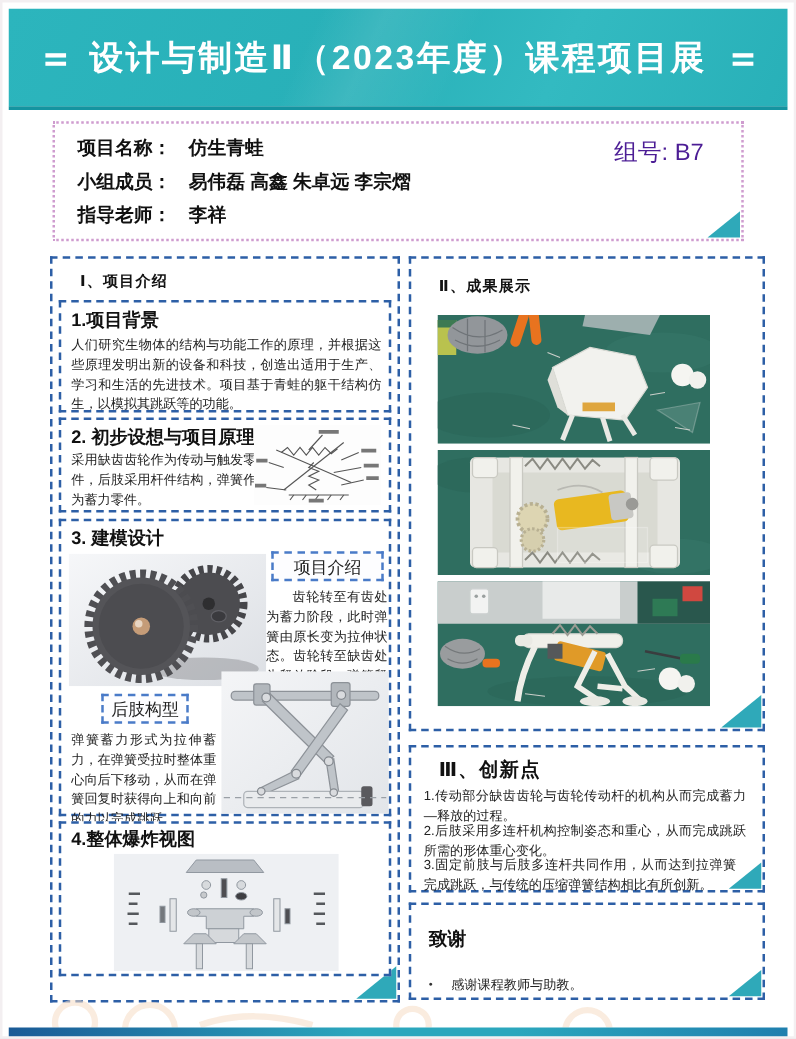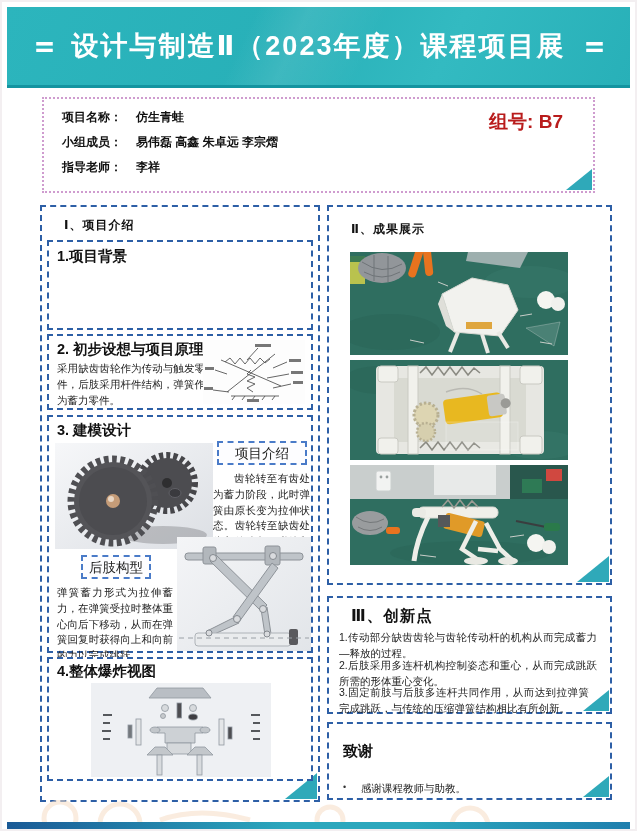--- a/index.html
+++ b/index.html
@@ -10,23 +10,23 @@
           background:linear-gradient(115deg,#2cb5bd 0%,#28b0b8 45%,#33bac1 70%,#28b0b8 100%);
           border-bottom:3px solid #1494a0;display:flex;align-items:center;justify-content:center;gap:14px;
           color:#fff;}
   .banner::after{content:"";position:absolute;inset:0;
           background:linear-gradient(115deg,transparent 38%,rgba(255,255,255,.10) 46%,transparent 58%);}
   .banner-title{font-size:27px;font-weight:bold;letter-spacing:2px;white-space:nowrap;}
   .banner-eq{font-size:30px;font-weight:900;transform:scaleY(1.15);letter-spacing:-2px;}
   
   .header-box{position:absolute;left:42px;top:97px;width:553px;height:96px;background:#fff;
           border:2px dotted #cf9ccf;box-sizing:border-box;padding:10px 16px 0 18px;}
-  .hrow{font-size:12px;font-weight:bold;color:#111;margin:0 0 8px 0;white-space:nowrap;}
+  .hrow{font-size:15px;font-weight:bold;color:#111;margin:0 0 8px 0;white-space:nowrap;}
   .hrow .hlabel{margin-right:14px;}
-  .group-no{position:absolute;right:30px;top:10px;font-size:19px;font-weight:bold;color:#b91c1c;}
+  .group-no{position:absolute;right:30px;top:10px;font-size:19px;font-weight:normal;color:#4c1d95;}
   
   .dash-box{position:absolute;border:2px dashed #2d5fa6;box-sizing:border-box;background:#fff;}
   .corner-tri{position:absolute;right:1px;bottom:1px;width:0;height:0;
           border-left:32px solid transparent;border-bottom:26px solid #2fa9b9;}
   .corner-tri.small{border-left-width:26px;border-bottom-width:21px;}
   .sec-heading{font-size:12px;font-weight:bold;color:#111;letter-spacing:1px;}
   .box-title{font-size:14.5px;font-weight:bold;color:#111;}
   .body-text{font-size:10.5px;color:#222;line-height:1.5;text-align:justify;}
   .label-box{position:absolute;border:2px dashed #4a7bc8;background:#fdfdff;box-sizing:border-box;
           font-size:13.5px;color:#222;text-align:center;padding-top:2px;}
@@ -62,20 +62,21 @@
     <div class="group-no">组号: B7</div>
     <div class="corner-tri small"></div>
   </div>
 
   <div class="dash-box" style="left:40px;top:205px;width:280px;height:597px;">
     <div class="sec-heading" style="position:absolute;left:22px;top:10px;">Ⅰ、项目介绍</div>
     <div class="corner-tri"></div>
 
     <div class="dash-box" style="left:5px;top:33px;width:266px;height:90px;">
       <div class="box-title" style="position:absolute;left:8px;top:5px;">1.项目背景</div>
+      <div class="body-text" style="position:absolute;left:8px;top:27px;width:248px;">人们研究生物体的结构与功能工作的原理，并根据这些原理发明出新的设备和科技，创造出适用于生产、学习和生活的先进技术。项目基于青蛙的躯干结构仿生，以模拟其跳跃等的功能。</div>
     </div>
 
     <div class="dash-box" style="left:5px;top:127px;width:266px;height:76px;">
       <div class="box-title" style="position:absolute;left:8px;top:4px;">2. 初步设想与项目原理</div>
       <div class="body-text" style="position:absolute;left:8px;top:25px;width:148px;">采用缺齿齿轮作为传动与触发零件，后肢采用杆件结构，弹簧作为蓄力零件。</div>
       <svg class="" style="position:absolute;right:6px;top:4px;" width="102" height="64" viewBox="0 0 102 64">
         <rect x="0" y="0" width="102" height="64" fill="#fdfdfd"></rect>
         <g stroke="#555" stroke-width="0.9" fill="none">
           <path d="M18 20 L78 46"></path>
             <path d="M72 14 L24 52"></path>

